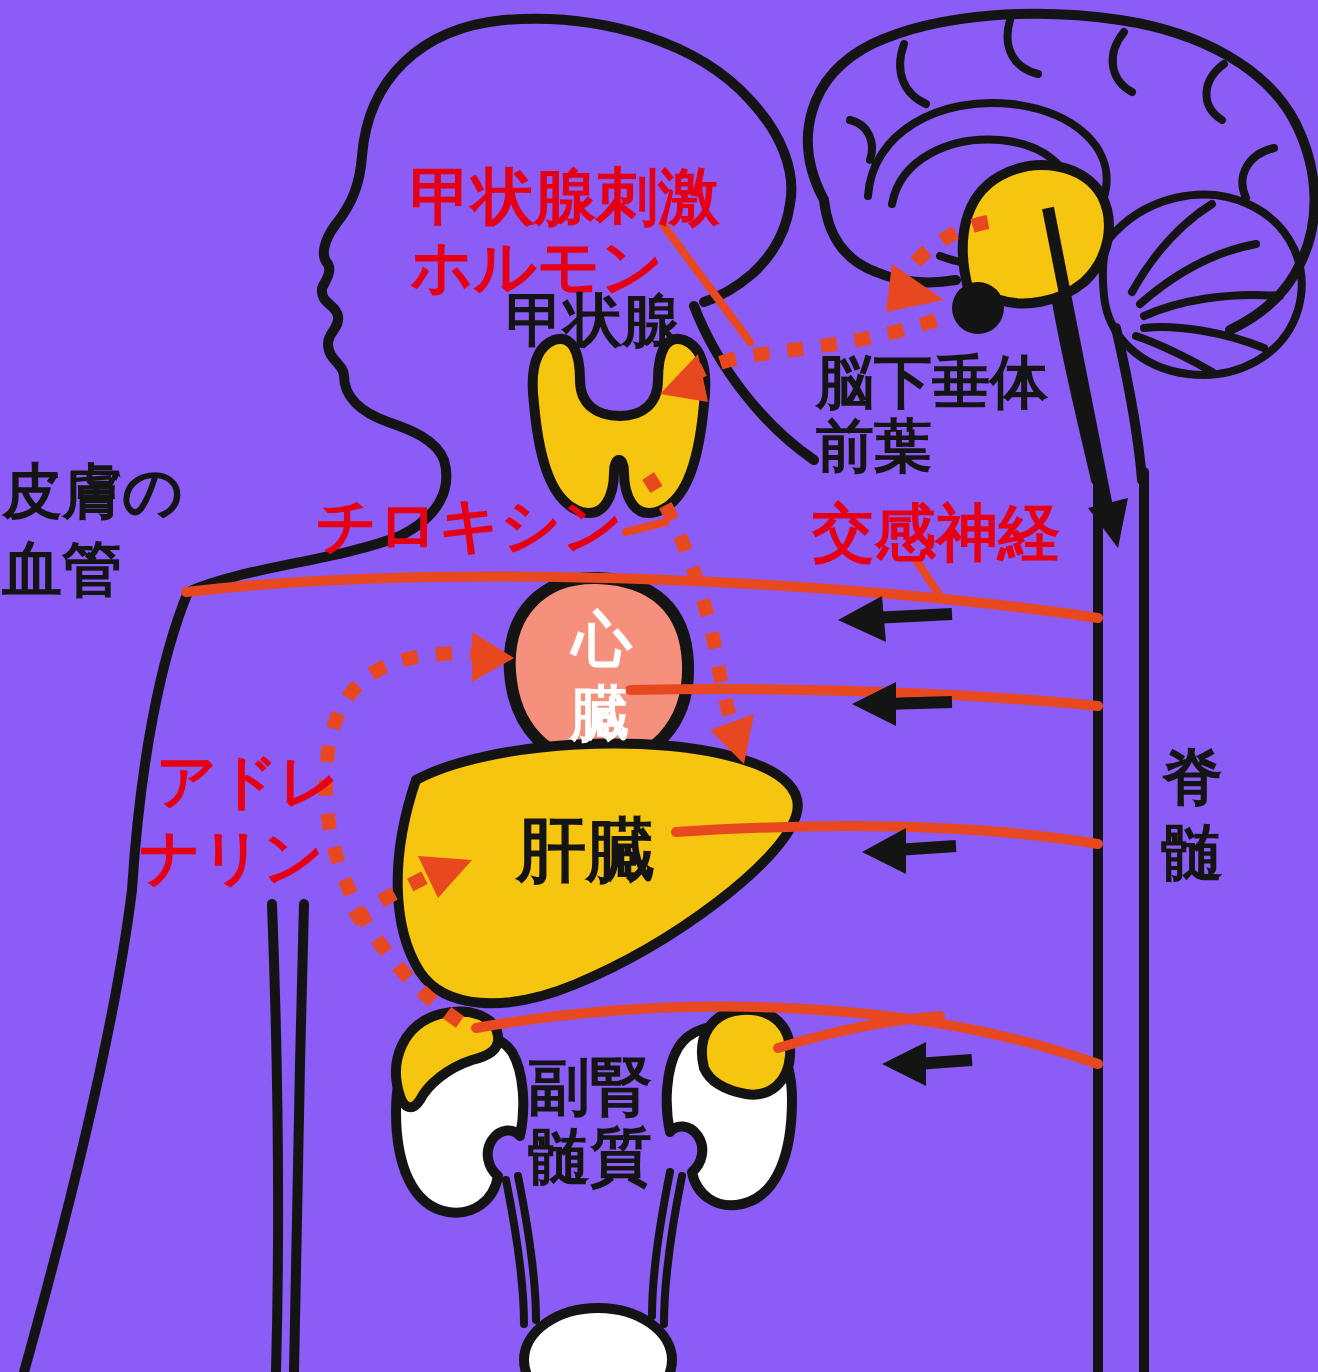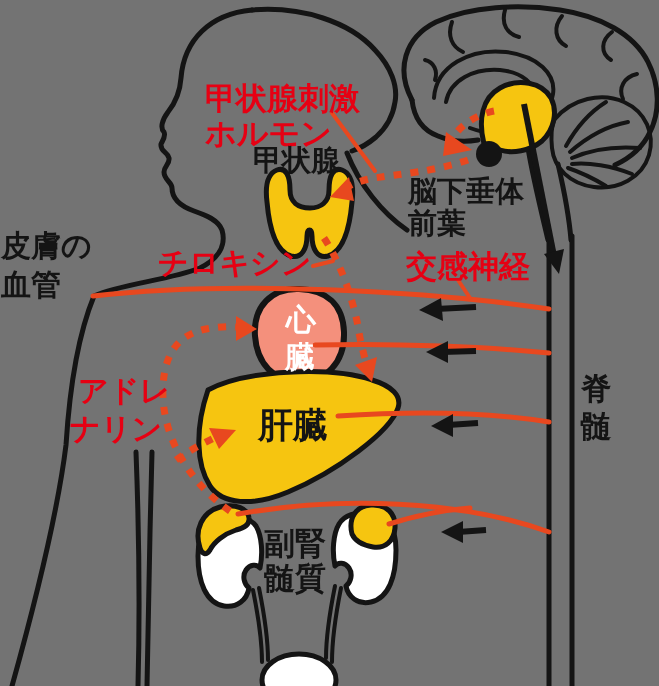--- a/index.html
+++ b/index.html
@@ -1,17 +1,17 @@
 <!DOCTYPE html>
 <html style="--label-red: #e60013; --nerve-red: #e8481f; --organ-yellow: #f6c510; --heart-pink: #f4907c; --outline-black: #141414;"><head>
 <meta charset="utf-8">
 <style>
   html,body{margin:0;padding:0;background:#ffffff;}
   .stage{
-    position:relative;width:659px;height:686px;overflow:hidden;background:#737373;
+    position:relative;width:659px;height:686px;overflow:hidden;background:#8b5cf6;
     font-family:"DejaVu Sans",sans-serif;
   }
   svg{position:absolute;left:0;top:0;}
   .outline{fill:none;stroke:var(--outline-black);stroke-width:5;stroke-linecap:round;stroke-linejoin:round;}
   .outline-thin{fill:none;stroke:var(--outline-black);stroke-width:4;stroke-linecap:round;stroke-linejoin:round;}
   .organ-yellow{fill:var(--organ-yellow);stroke:var(--outline-black);stroke-width:5;stroke-linejoin:round;}
   .heart-fill{fill:var(--heart-pink);stroke:var(--outline-black);stroke-width:6;stroke-linejoin:round;}
   .white-organ{fill:#ffffff;stroke:var(--outline-black);stroke-width:5;stroke-linejoin:round;}
   .nerve{fill:none;stroke:var(--nerve-red);stroke-width:5;stroke-linecap:round;}
   .nerve-leader{fill:none;stroke:var(--nerve-red);stroke-width:4;stroke-linecap:round;}

